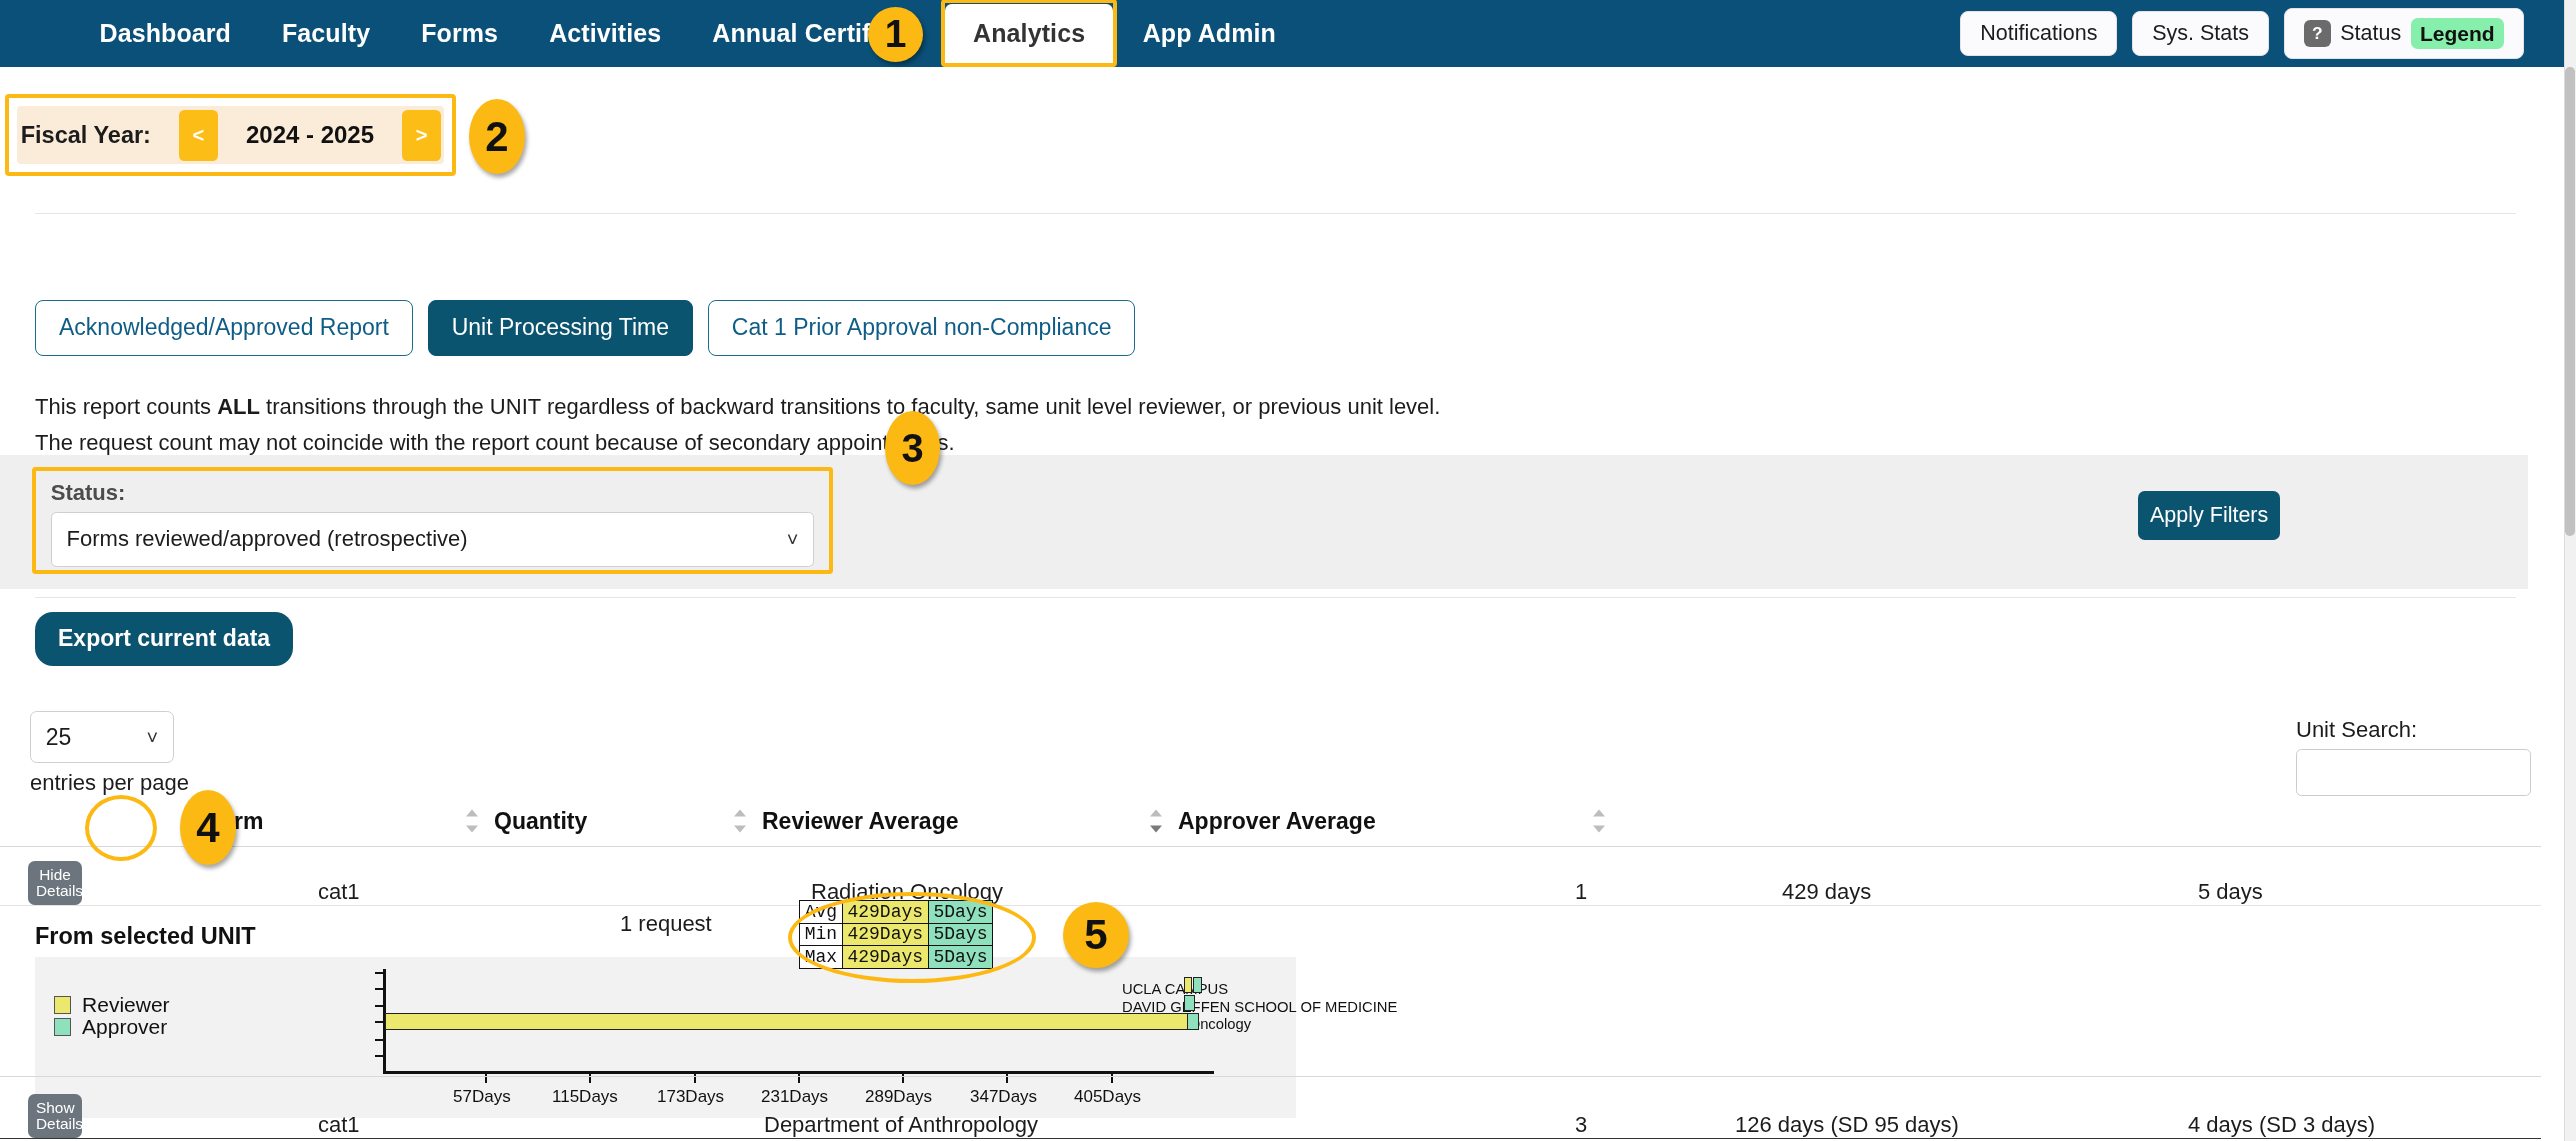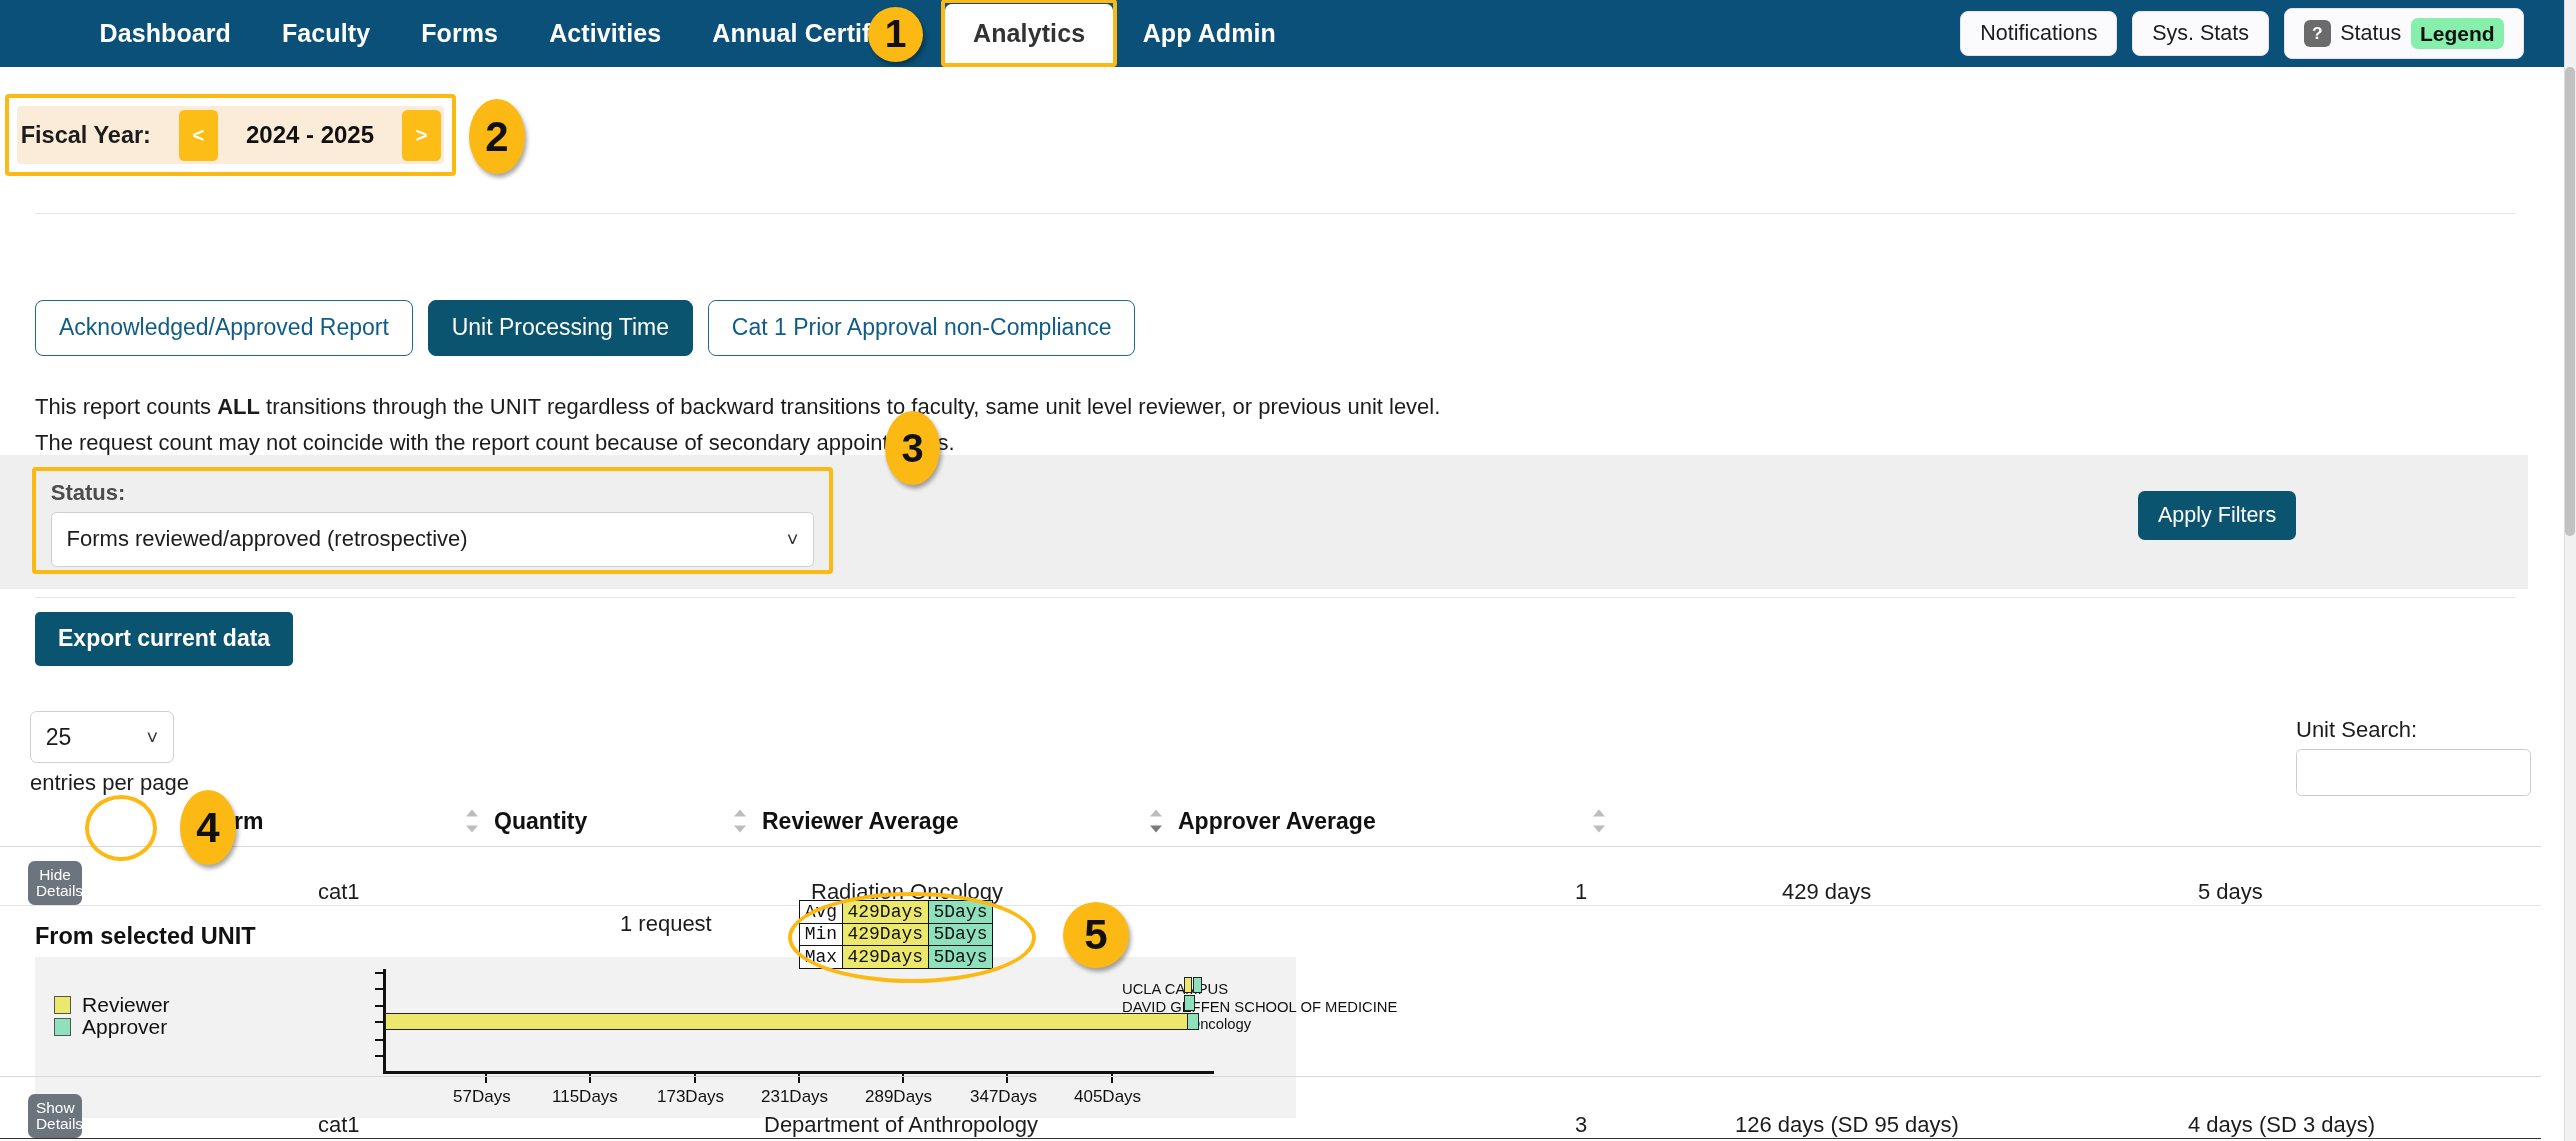--- a/index.html
+++ b/index.html
@@ -147,26 +147,26 @@
     width: 100%; height: 55px; background: #ffffff;
     border: 0.7px solid #cfcfcf; border-radius: 5.4px;
     display: flex; align-items: center; justify-content: space-between;
     padding: 0 14.8px; font-size: 22px; color: #1c1c1c; cursor: pointer;
   }
   .chev { font-size: 20px; color: #333; }
 
   .apply-btn {
     position: absolute; left: 2138px; top: 424px;
     background: #0b5470; color: #ffffff; border: none; border-radius: 6.7px;
-    padding: 12px 20px; font-size: 21.5px; cursor: pointer;
+    padding: 12px 12px; font-size: 21.5px; cursor: pointer;
   }
 
   .export-btn {
     position: absolute; left: 35px; top: 545px;
-    background: #0b5470; color: #ffffff; border: none; border-radius: 5px;
+    background: #0b5470; color: #ffffff; border: none; border-radius: 18px;
     padding: 13.4px 23px; font-size: 23px; font-weight: bold; cursor: pointer;
   }
 
   .perpage-select {
     position: absolute; left: 30px; top: 644px;
     width: 144px; height: 52px;
     border: 0.7px solid #cfcfcf; border-radius: 6.7px; background: #fff;
     display: flex; align-items: center; justify-content: space-between;
     padding: 0 14.8px; font-size: 23px; color: #1c1c1c; cursor: pointer;
   }

